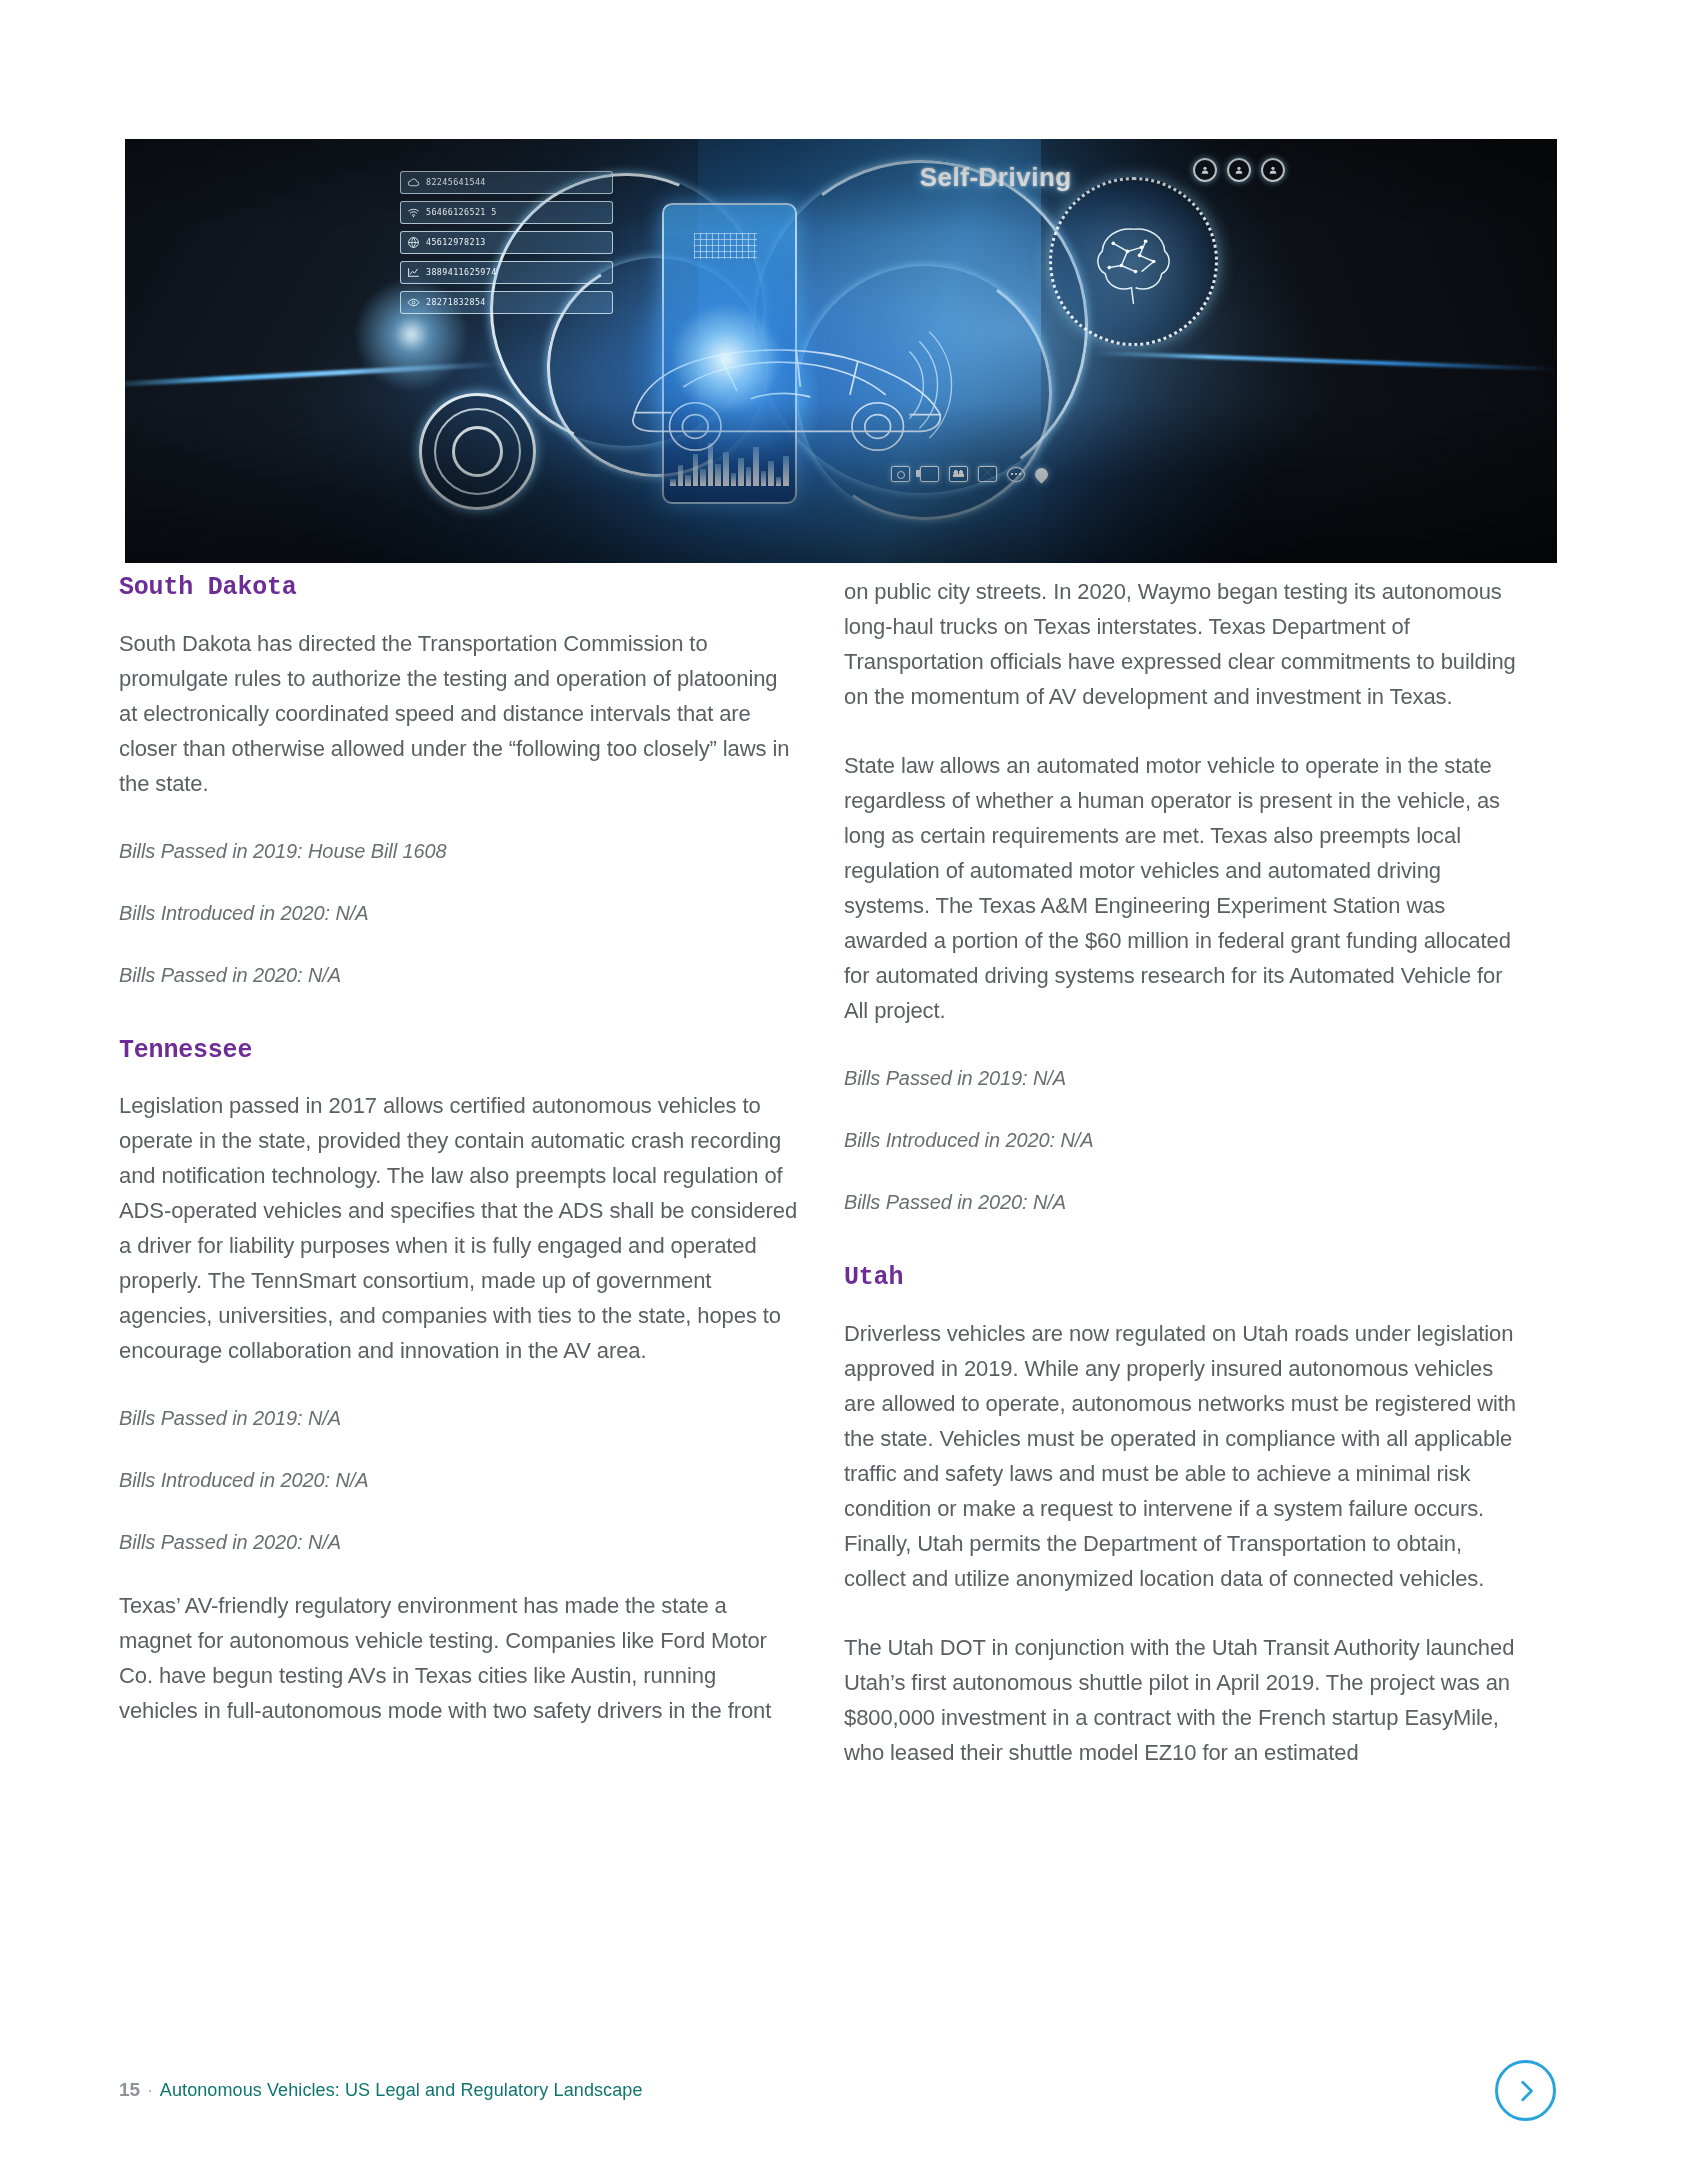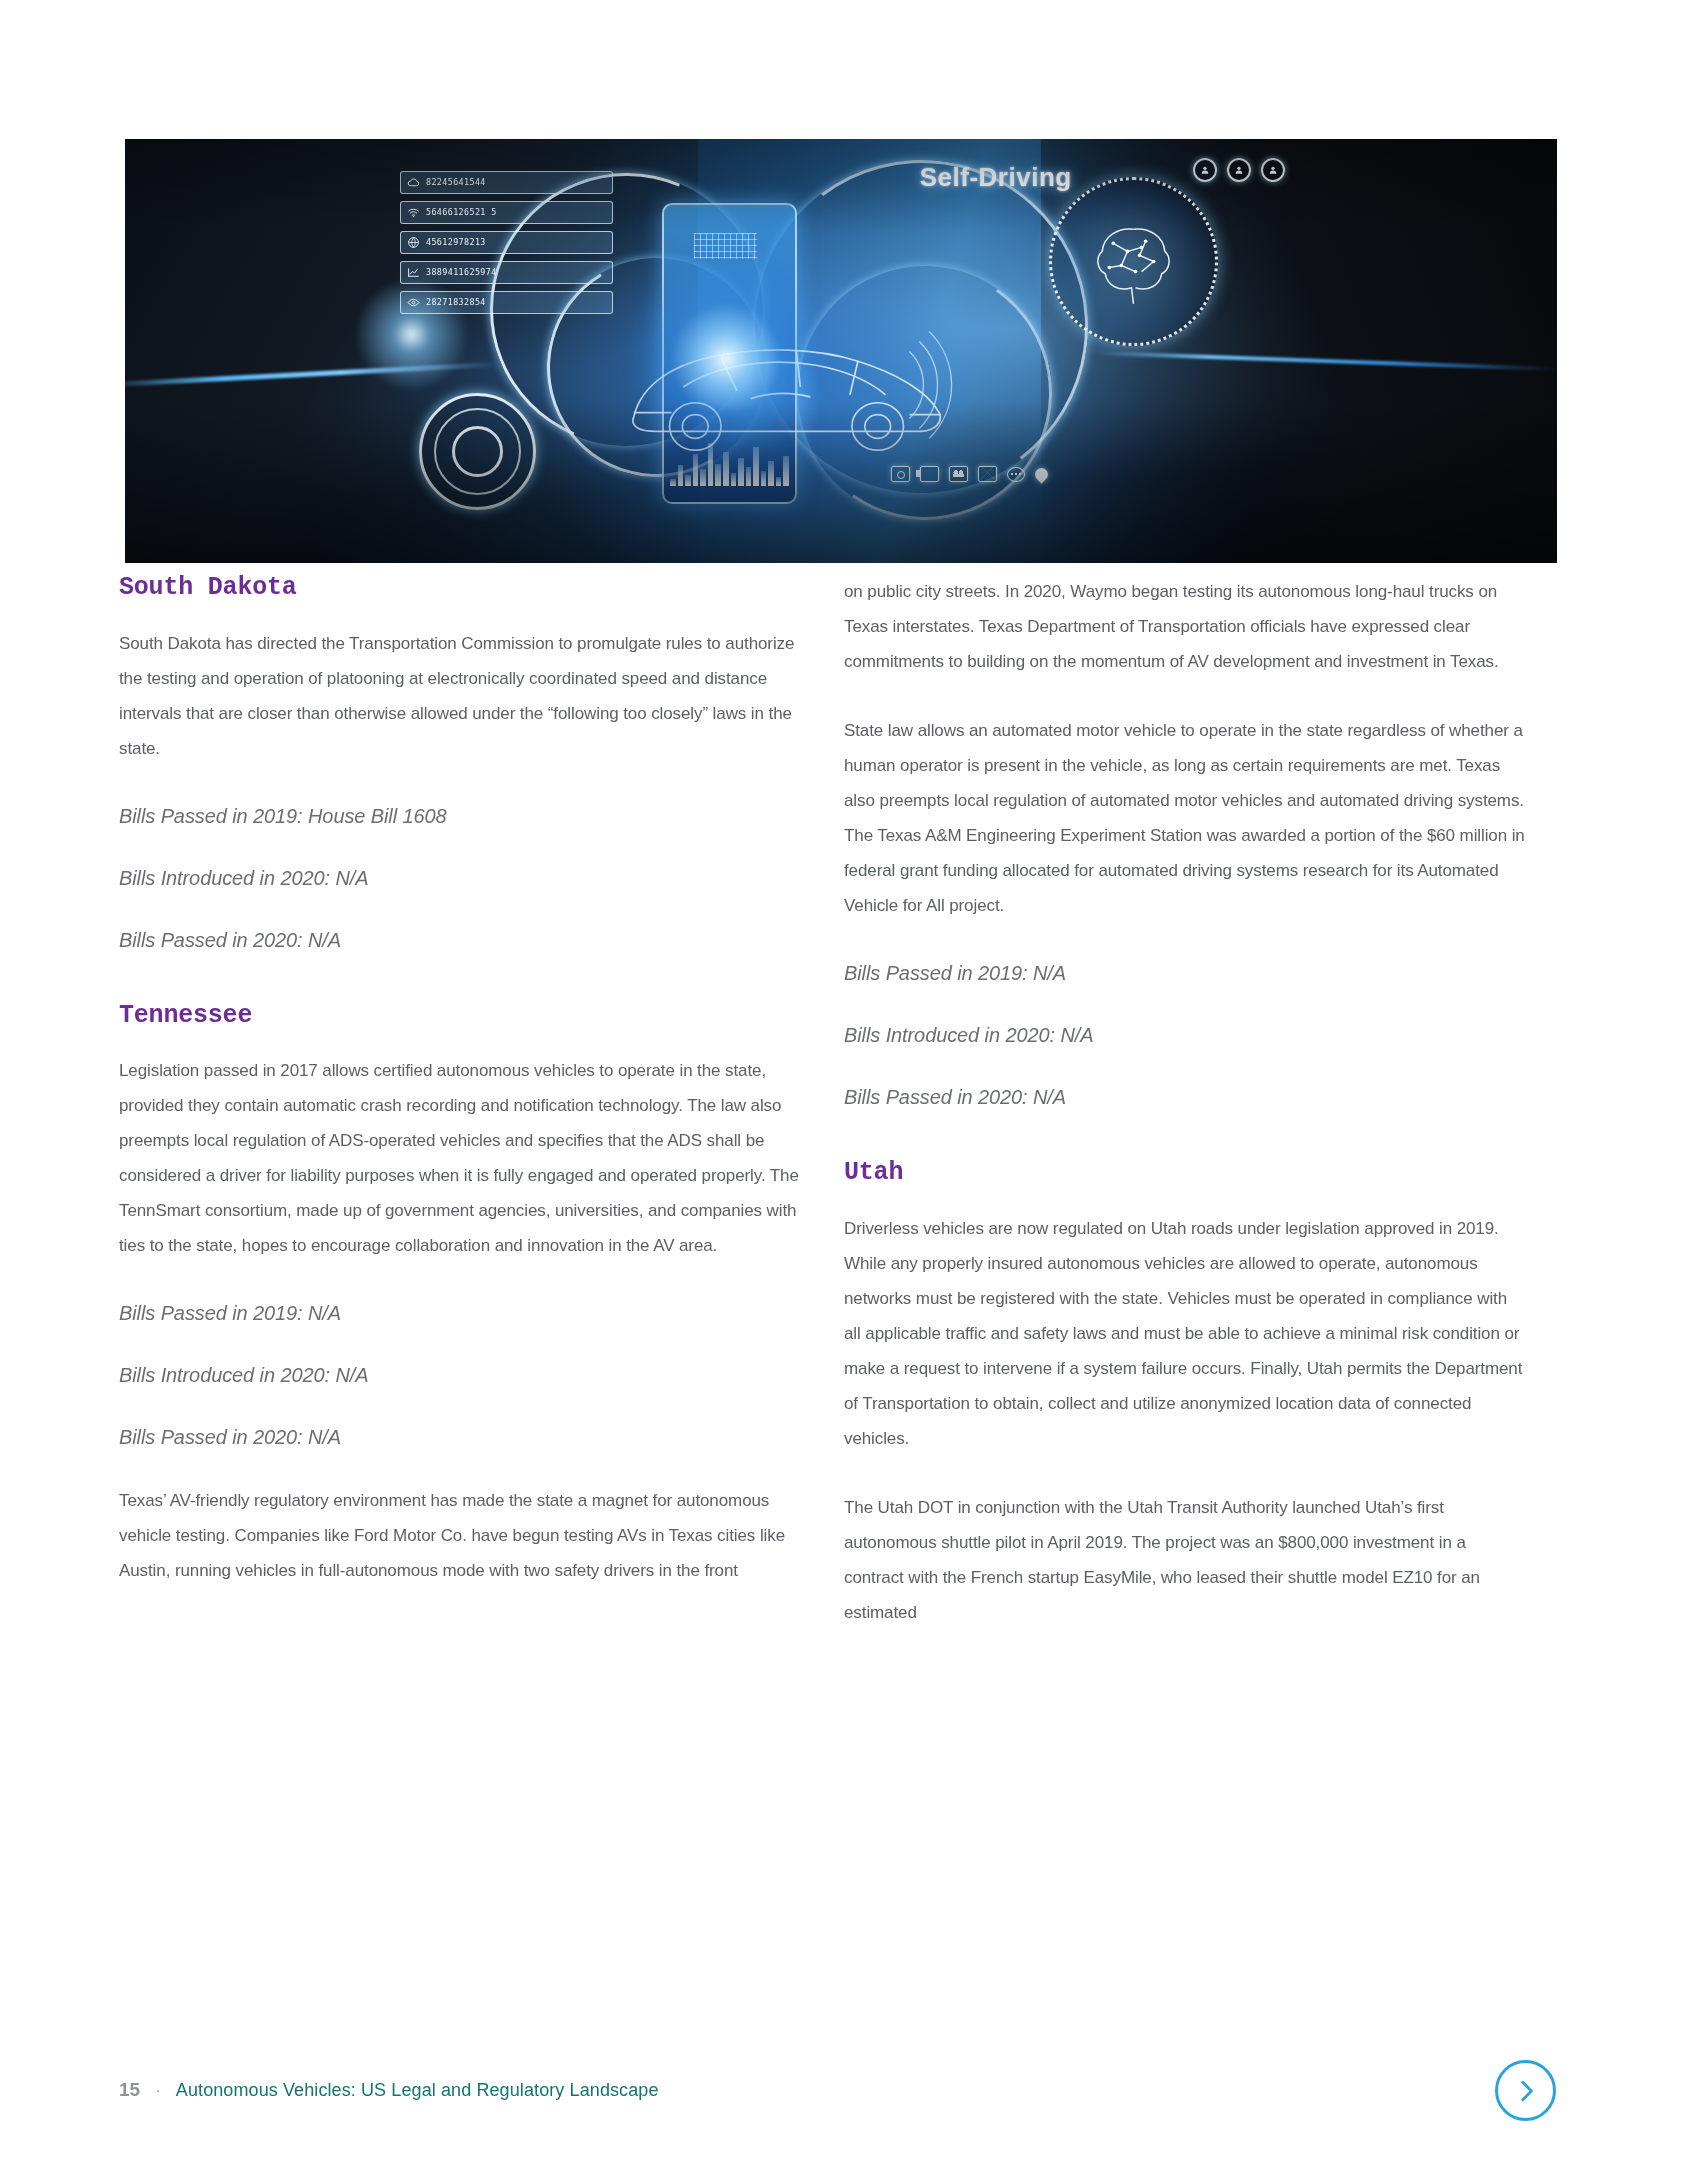--- a/index.html
+++ b/index.html
@@ -263,21 +263,21 @@
     letter-spacing: -0.2px;
     color: #6e2d96;
   }
   .col > h2.state + p { margin-top: 0; }
   h2.state.spaced { margin-top: 46px; }
 
   p.body {
     margin: 0 0 34px 0;
     font-family: "Liberation Sans", sans-serif;
     font-weight: 400;
-    font-size: 17px;
+    font-size: 22px;
     line-height: 35px;
     letter-spacing: -0.1px;
     color: #5b5f63;
   }
   p.bill {
     margin: 0 0 30px 0;
     font-family: "Liberation Sans", sans-serif;
     font-style: italic;
     font-weight: 400;
     font-size: 20px;
@@ -287,21 +287,21 @@
   }
   p.cont { margin-top: 0; }
 
   
   .footer {
     position: absolute;
     left: 119px;
     bottom: 77px;
     display: flex;
     align-items: baseline;
-    gap: 15px;
+    gap: 7px;
   }
   .footer .pageno {
     font-family: "Liberation Sans", sans-serif;
     font-weight: 700;
     font-size: 19px;
     color: #8f9398;
   }
   .footer .dot {
     font-family: "Liberation Sans", sans-serif;
     font-size: 17px;

